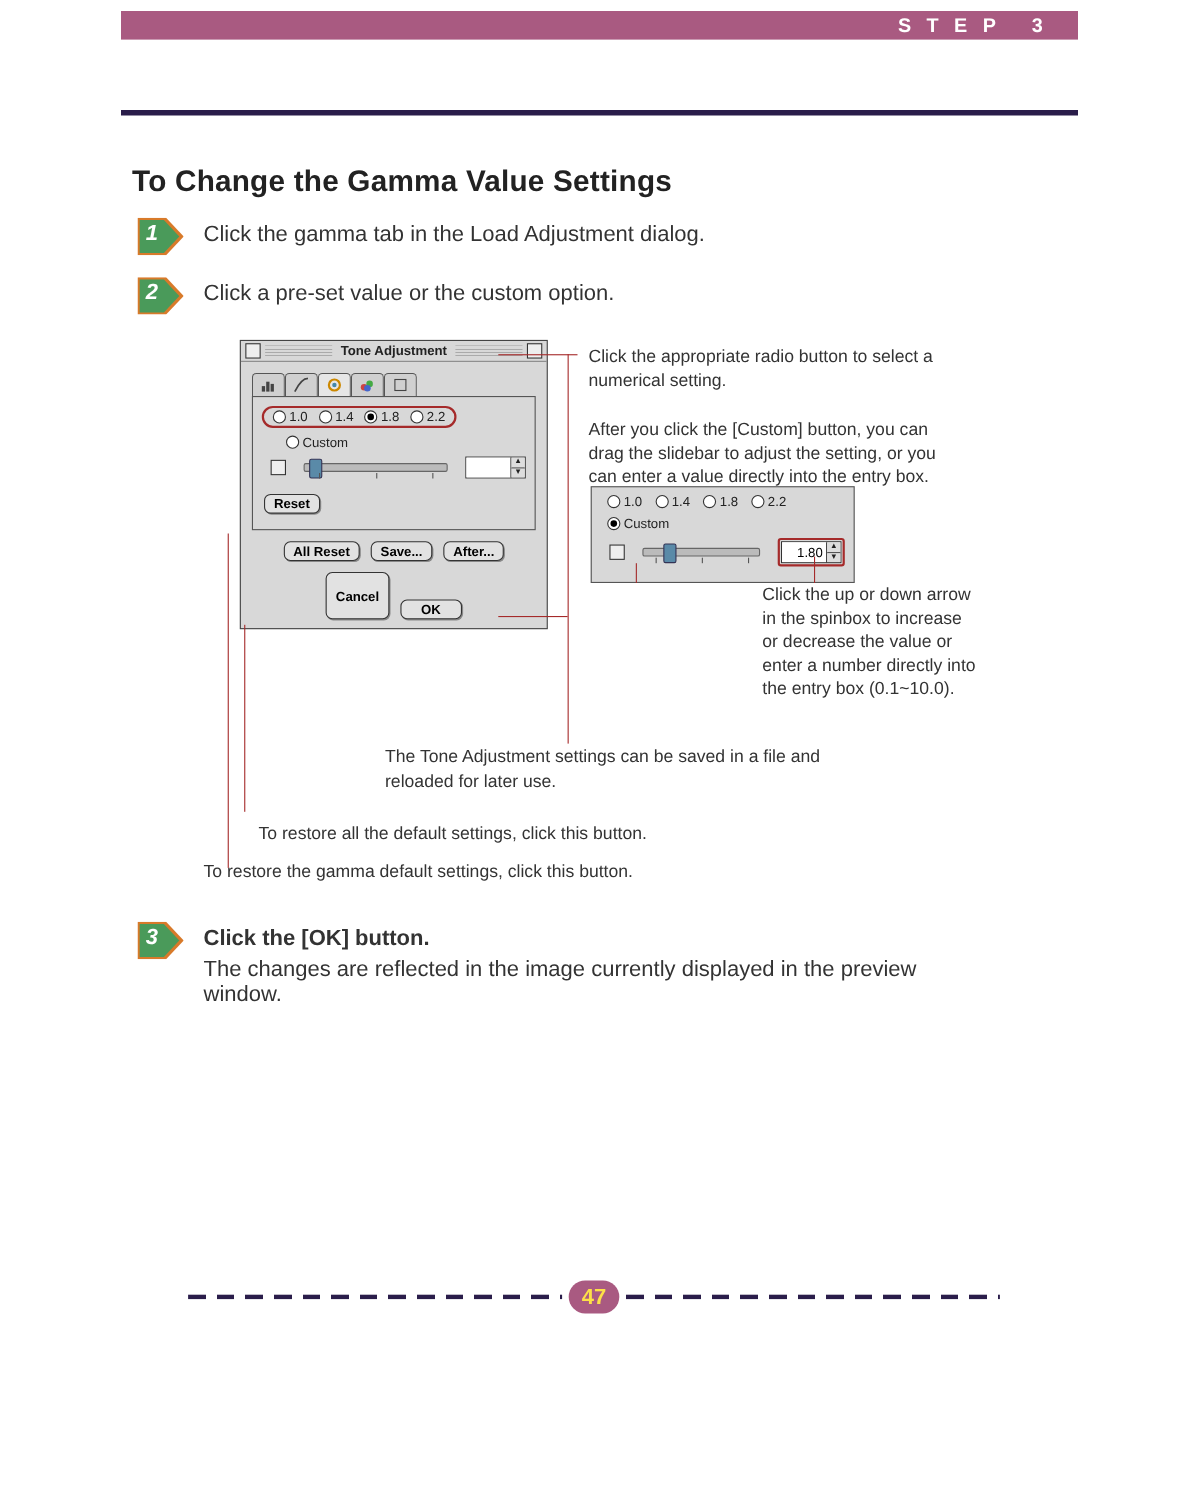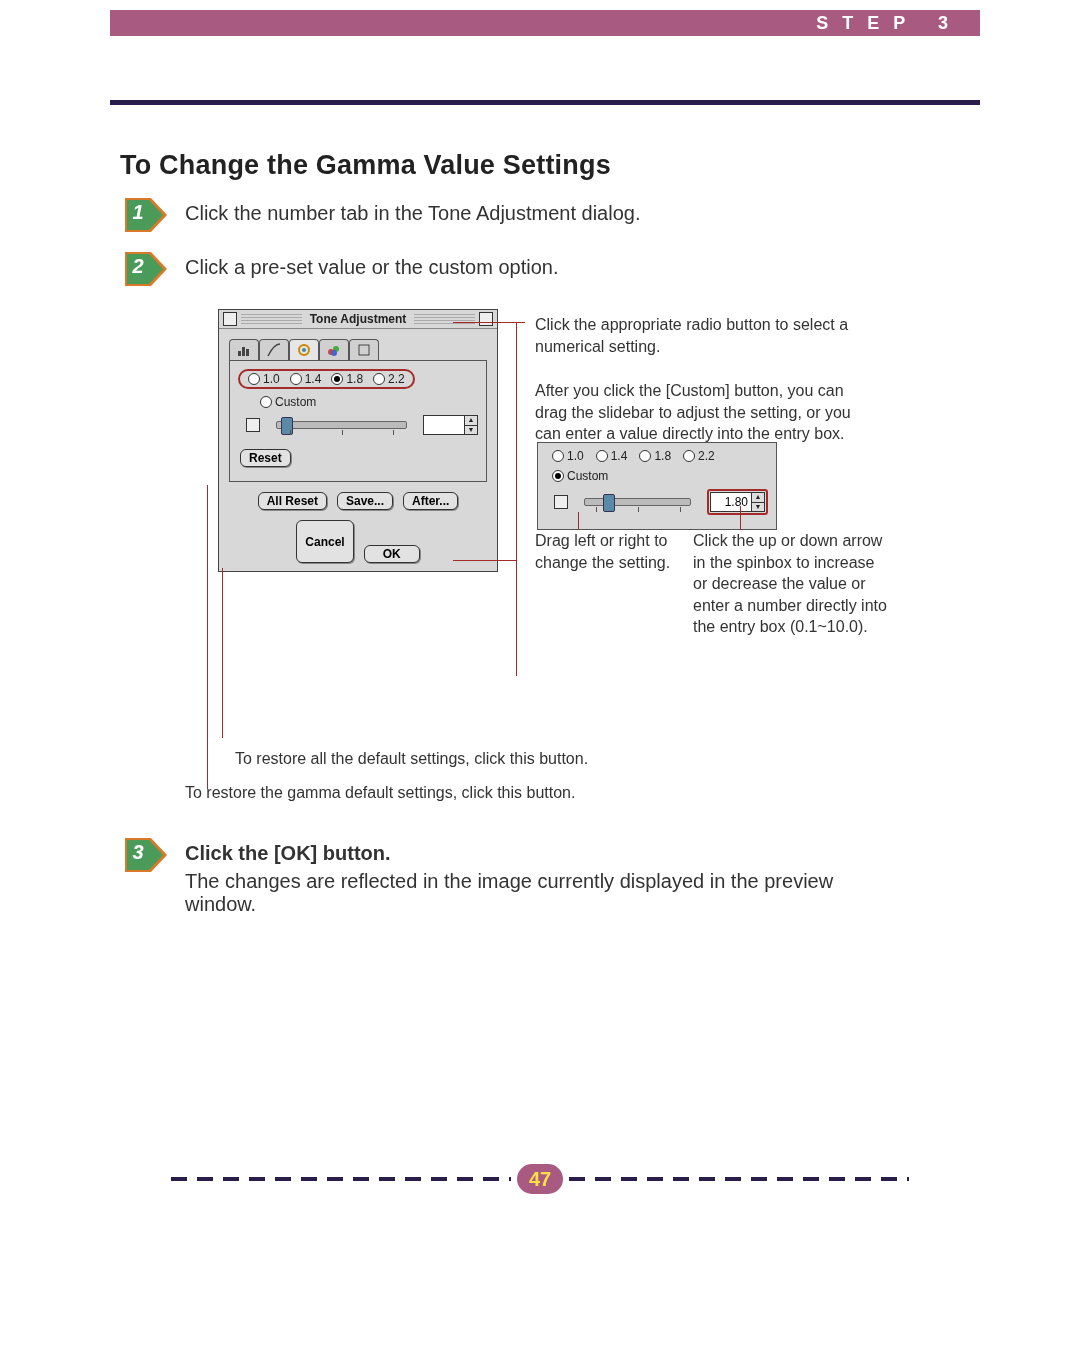--- a/index.html
+++ b/index.html
@@ -203,21 +203,21 @@
 
   <div class="title">To Change the Gamma Value Settings</div>
 
   <div class="step-bullet" style="left:125px; top:198px;">
     <svg width="42" height="34" viewBox="0 0 42 34">
         <polygon points="0,0 26,0 42,17 26,34 0,34" fill="#d87a2a"></polygon>
         <polygon points="2,2 24,2 38,17 24,32 2,32" fill="#4a9a5a"></polygon>
       </svg>
     <span class="num">1</span>
   </div>
-  <div class="step-text" style="left:185px; top:202px;">Click the number tab in the Tone Adjustment dialog.</div>
+  <div class="step-text" style="left:185px; top:202px;">Click the gamma tab in the Load Adjustment dialog.</div>
 
   <div class="step-bullet" style="left:125px; top:252px;">
     <svg width="42" height="34" viewBox="0 0 42 34">
         <polygon points="0,0 26,0 42,17 26,34 0,34" fill="#d87a2a"></polygon>
         <polygon points="2,2 24,2 38,17 24,32 2,32" fill="#4a9a5a"></polygon>
       </svg>
     <span class="num">2</span>
   </div>
   <div class="step-text" style="left:185px; top:256px;">Click a pre-set value or the custom option.</div>
 
@@ -358,23 +358,23 @@
           <input value="1.80" style="">
           <span class="spin-btns">
               <span class="sb">▲</span>
               <span class="sb">▼</span>
             </span>
         </span>
       </span>
     </div>
   </div>
 
-  <div class="anno" style="left:535px; top:530px; width:150px;">Drag left or right to change the setting.</div>
   <div class="anno" style="left:693px; top:530px; width:200px;">Click the up or down arrow in the spinbox to increase or decrease the value or enter a number directly into the entry box (0.1~10.0).</div>
 
+  <div class="anno" style="left:350px; top:678px; width:420px;">The Tone Adjustment settings can be saved in a file and reloaded for later use.</div>
   <div class="anno" style="left:235px; top:748px; width:500px;">To restore all the default settings, click this button.</div>
   <div class="anno" style="left:185px; top:782px; width:500px;">To restore the gamma default settings, click this button.</div>
 
   <div class="line lineH" style="left:453px; top:322px; width:72px;"></div>
   <div class="line lineV" style="left:516px; top:322px; height:354px;"></div>
   <div class="line lineH" style="left:453px; top:560px; width:63px;"></div>
   <div class="line lineV" style="left:222px; top:568px; height:170px;"></div>
   <div class="line lineV" style="left:207px; top:485px; height:304px;"></div>
   <div class="line lineV" style="left:578px; top:512px; height:18px;"></div>
   <div class="line lineV" style="left:740px; top:506px; height:24px;"></div>

